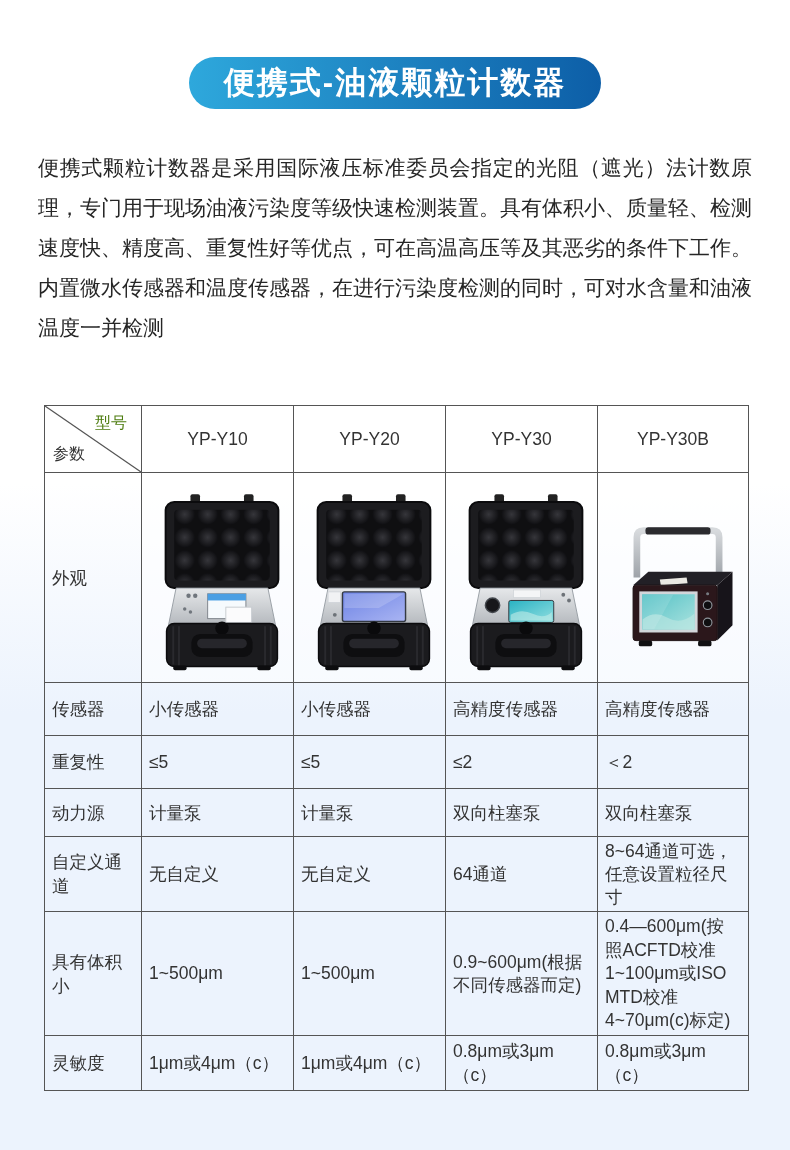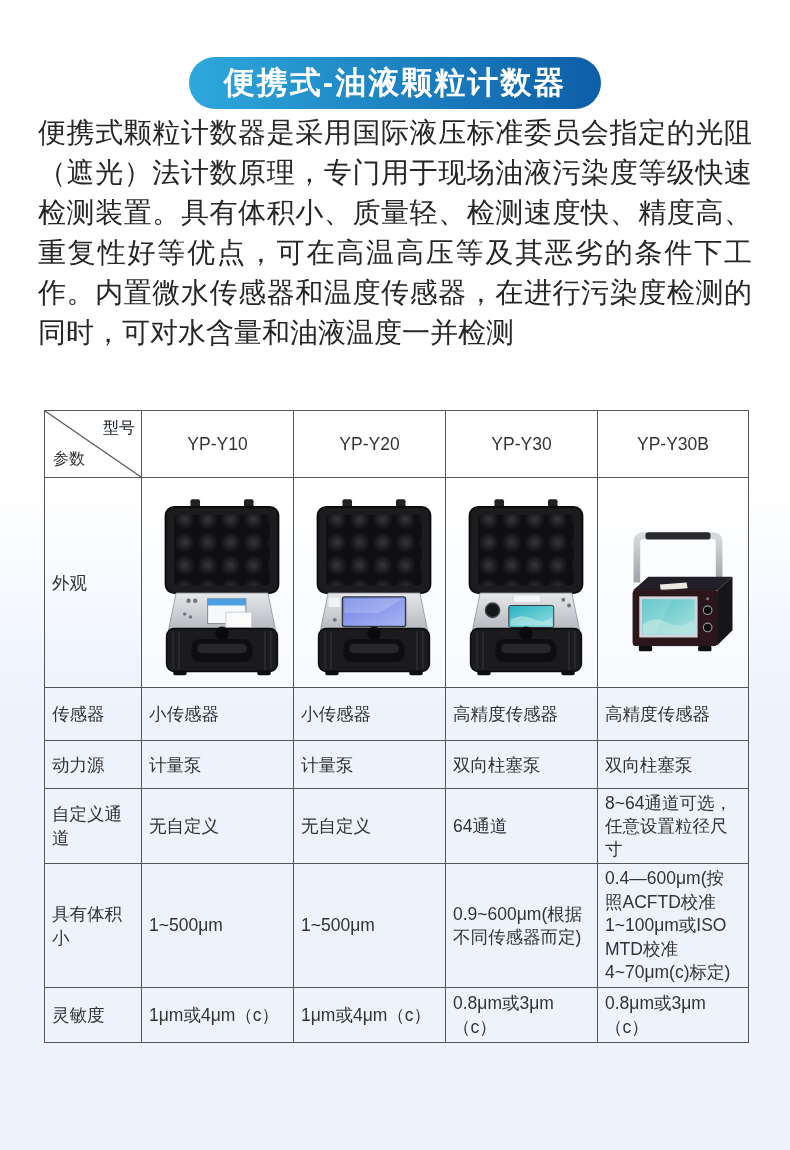--- a/index.html
+++ b/index.html
@@ -9,32 +9,32 @@
     font-family:"Liberation Sans","DejaVu Sans",sans-serif;
     color:var(--text-color,#2f2f2f);
   }
   .title-pill{
     width:412px;height:52px;margin:57px auto 0;border-radius:27px;
     background:linear-gradient(90deg,var(--title-gradient-start,#2ea8dc),var(--title-gradient-end,#0d5ea7));
     display:flex;align-items:center;justify-content:center;
     color:#fff;font-size:31px;font-weight:700;letter-spacing:2px;
   }
   .desc{
-    width:714px;margin:4px auto 0;font-size:28px;line-height:40px;
+    width:714px;margin:39px auto 0;font-size:21px;line-height:40px;
     text-align:justify;color:#262626;
   }
   table.spec{border-collapse:collapse;table-layout:fixed;width:704px;margin:57px 0 0 44px;}
   table.spec td{
     border:1px solid var(--table-border,#555);
     font-size:17.5px;color:#333;padding:3px 7px;vertical-align:middle;
     word-break:break-word;overflow:hidden;
   }
   td.corner{position:relative;padding:0;height:60px;}
   .diag{position:absolute;left:0;top:0;width:100%;height:100%;}
-  .corner-top{position:absolute;top:7px;right:6px;font-size:16px;color:#0f172a;}
+  .corner-top{position:absolute;top:7px;right:14px;font-size:16px;color:#4d7c0f;}
   .corner-bottom{position:absolute;bottom:7px;left:8px;font-size:16px;color:#333;}
   td.model-cell{text-align:center;font-size:20px;color:#2a2a2a;height:60px;}
   td.img-cell{height:203px;text-align:center;padding:2px;background:rgba(255,255,255,.55);}
   svg.product{width:146px;height:196px;display:block;margin:0 auto;}
   tr.rh46 td{height:46px}  tr.rh41 td{height:41px}
   tr.rh43 td{height:43px}  tr.rh56 td{height:56px}
   tr.rh40 td{height:40px}
   .fs16{font-size:16px;line-height:1.3;}
   .fs15{font-size:15.5px;line-height:1.3;}
   .fs12{font-size:12.5px;line-height:1.34;padding:2px 5px;}
@@ -221,20 +221,27 @@
     </td>
   </tr>
 
   <tr class="rh46">
     <td>传感器</td>
     <td>小传感器</td>
     <td>小传感器</td>
     <td>高精度传感器</td>
     <td>高精度传感器</td>
   </tr>
+  <tr class="rh46">
+    <td>重复性</td>
+    <td>≤5</td>
+    <td>≤5</td>
+    <td>≤2</td>
+    <td>＜2</td>
+  </tr>
   <tr class="rh41">
     <td>动力源</td>
     <td>计量泵</td>
     <td>计量泵</td>
     <td>双向柱塞泵</td>
     <td>双向柱塞泵</td>
   </tr>
   <tr class="rh43">
     <td>自定义通道</td>
     <td>无自定义</td>

